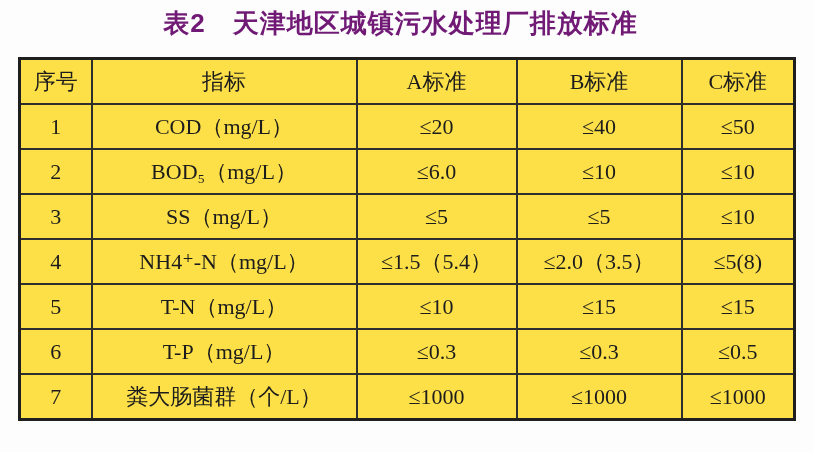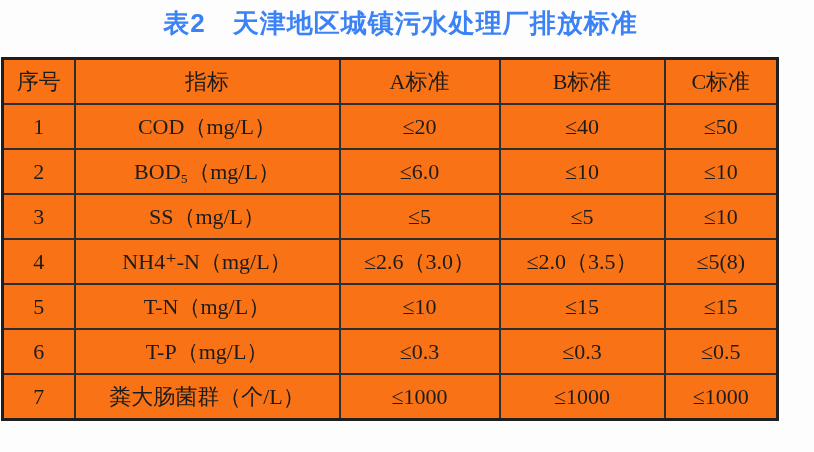--- a/index.html
+++ b/index.html
@@ -19,31 +19,31 @@
   .doc-title {
     position: absolute;
     top: 6px;
     left: 13px;
     width: 775px;
     text-align: center;
     font-family: "Liberation Sans", "DejaVu Sans", sans-serif;
     font-weight: bold;
     font-size: 26px;
     letter-spacing: 1px;
-    color: #3b82f6;
+    color: #701a75;
     white-space: pre;
   }
   table.std-table {
     position: absolute;
     top: 57px;
-    left: 1px;
+    left: 18px;
     width: 775px;
     border-collapse: collapse;
     table-layout: fixed;
-    background: #f97316;
+    background: #fde047;
   }
   table.std-table, table.std-table td, table.std-table th {
     border: 2px solid #2e2e2e;
   }
   table.std-table {
     border: 3px solid #1f1f1f;
   }
   table.std-table th, table.std-table td {
     height: 43px;
     padding: 0 4px;
@@ -103,21 +103,21 @@
       <tr>
         <td>3</td>
         <td>SS（mg/L）</td>
         <td>≤5</td>
         <td>≤5</td>
         <td>≤10</td>
       </tr>
       <tr>
         <td>4</td>
         <td>NH4⁺-N（mg/L）</td>
-        <td>≤2.6（3.0）</td>
+        <td>≤1.5（5.4）</td>
         <td>≤2.0（3.5）</td>
         <td>≤5(8)</td>
       </tr>
       <tr>
         <td>5</td>
         <td>T-N（mg/L）</td>
         <td>≤10</td>
         <td>≤15</td>
         <td>≤15</td>
       </tr>

